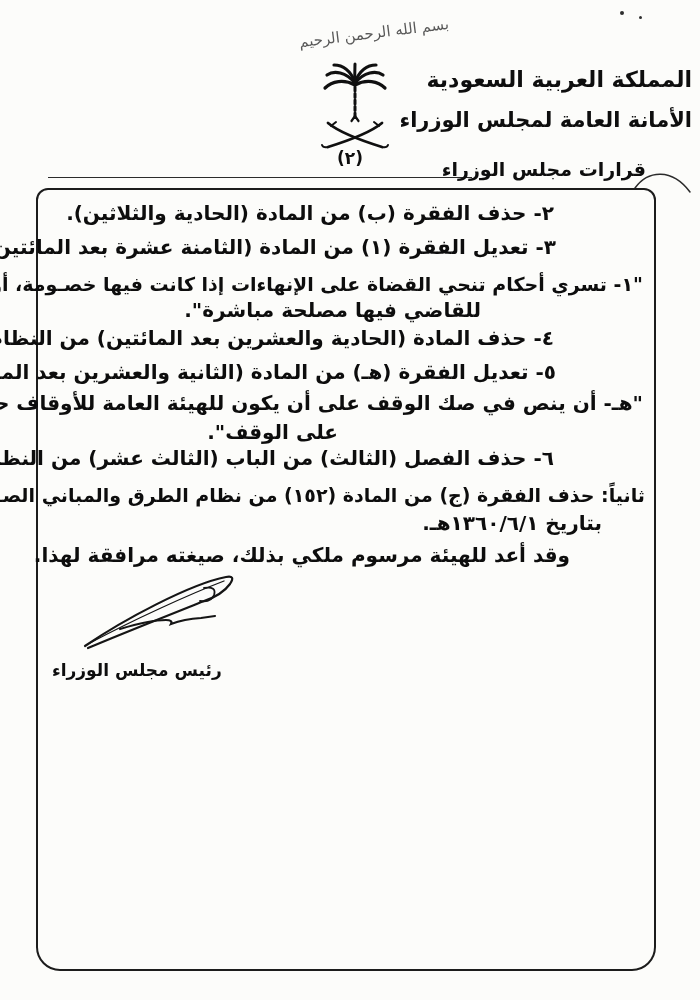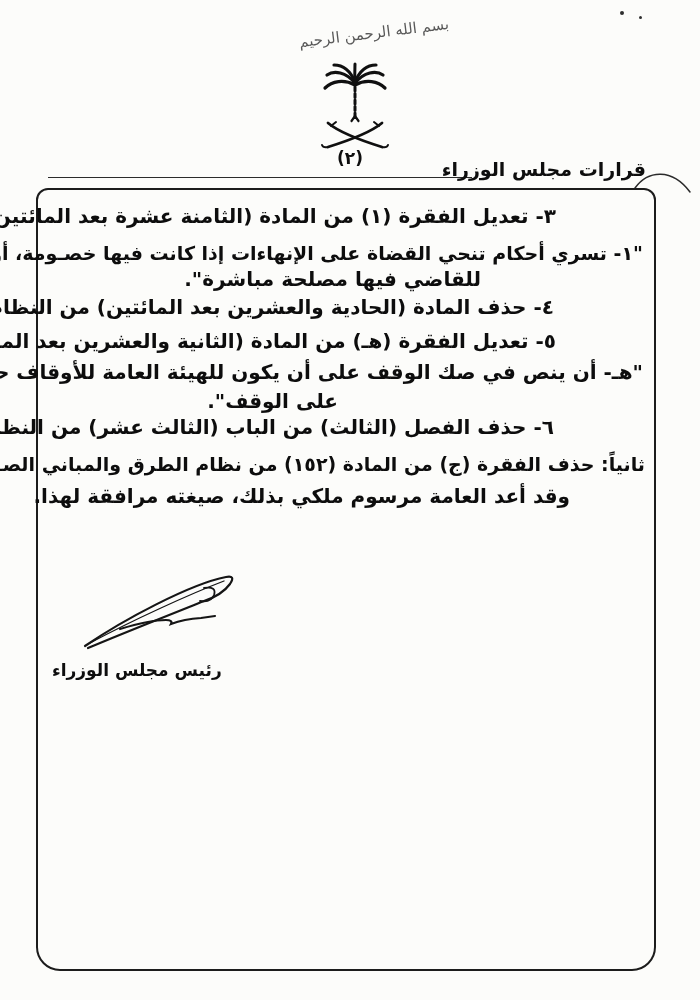--- a/index.html
+++ b/index.html
@@ -63,20 +63,24 @@
 </head>
 <body>
 
 <div class="page">
 
   <span class="speck s1"></span>
   <span class="speck s2"></span>
 
   <div class="bismillah">بسم الله الرحمن الرحيم</div>
 
+  <div class="hdr-right">
+    <div class="hdr-kingdom">المملكة العربية السعودية</div>
+    <div class="hdr-secretariat">الأمانة العامة لمجلس الوزراء</div>
+  </div>
 
   <div class="emblem">
     <svg viewBox="0 0 70 92" width="70" height="92">
       <g stroke="#101010" fill="none" stroke-linecap="round">
         <path d="M35 20 C30 8 22 3 14 3" stroke-width="3.2"></path>
         <path d="M35 20 C40 8 48 3 56 3" stroke-width="3.2"></path>
         <path d="M35 21 C26 10 14 8 7 13" stroke-width="3.2"></path>
         <path d="M35 21 C44 10 56 8 63 13" stroke-width="3.2"></path>
         <path d="M35 23 C24 17 12 19 5 26" stroke-width="3.2"></path>
         <path d="M35 23 C46 17 58 19 65 26" stroke-width="3.2"></path>
@@ -96,30 +100,32 @@
   <div class="hdr-rule"></div>
   <div class="hdr-decisions">قرارات مجلس الوزراء</div>
   <div class="hdr-curl">
     <svg viewBox="0 0 62 32" width="62" height="32">
       <path d="M3 22 C16 4 40 2 58 26" stroke="#2b2b2b" stroke-width="1.5" fill="none" stroke-linecap="round"></path>
     </svg>
   </div>
 
   <div class="doc-box">
     <div class="body-lines">
+      <div class="bline" style="padding-left:0;padding-right:92px;margin-top:0;">٢- حذف الفقرة (ب) من المادة (الحادية والثلاثين).</div>
       <div class="bline" style="padding-right:90px;margin-top:3px;">٣- تعديل الفقرة (١) من المادة (الثامنة عشرة بعد المائتين) لتكون بالنص الآتي:</div>
       <div class="bline small" style="padding-right:3px;margin-top:6px;">"١- تسري أحكام تنحي القضاة على الإنهاءات إذا كانت فيها خصـومة، أو كـان</div>
       <div class="bline" style="padding-right:165px;margin-top:-5px;">للقاضي فيها مصلحة مباشرة".</div>
       <div class="bline" style="padding-right:92px;margin-top:-3px;">٤- حذف المادة (الحادية والعشرين بعد المائتين) من النظام.</div>
       <div class="bline" style="padding-right:90px;margin-top:3px;">٥- تعديل الفقرة (هـ) من المادة (الثانية والعشرين بعد المائتين) لتكون بالنص الآتي:</div>
       <div class="bline" style="padding-right:3px;margin-top:0;">"هـ- أن ينص في صك الوقف على أن يكون للهيئة العامة للأوقاف حق الإشراف</div>
       <div class="bline" style="padding-right:308px;margin-top:-2px;">على الوقف".</div>
       <div class="bline" style="padding-right:92px;margin-top:-5px;">٦- حذف الفصل (الثالث) من الباب (الثالث عشر) من النظام.</div>
       <div class="bline small" style="padding-right:1px;margin-top:6px;">ثانياً: حذف الفقرة (ج) من المادة (١٥٢) من نظام الطرق والمباني الصـادر بـالامر الملكـي</div>
-      <div class="bline" style="padding-right:76px;margin-top:1px;">وقد أعد العامة مرسوم ملكي بذلك، صيغته مرافقة لهذا.</div>
+      <div class="bline" style="padding-right:44px;margin-top:-3px;">بتاريخ ١٣٦٠/٦/١هـ.</div>
+      <div class="bline" style="padding-right:76px;margin-top:1px;">وقد أعد للهيئة مرسوم ملكي بذلك، صيغته مرافقة لهذا.</div>
     </div>
   </div>
 
   <div class="sig">
     <svg viewBox="0 0 165 90" width="165" height="90">
       <g stroke="#151515" fill="none" stroke-linecap="round">
         <path d="M7 78 C45 52 112 16 148 9 Q158 7 152 16 Q144 27 126 33 C96 45 38 68 10 80" stroke-width="2.2"></path>
         <path d="M12 75 C55 52 112 26 146 13" stroke-width="1.3"></path>
         <path d="M126 20 q13 -2 10 7 q-3 8 -14 6" stroke-width="1.8"></path>
         <path d="M42 61 C62 55 78 52 88 52 q7 0 5 4 q13 -5 30 -6 l14 -2" stroke-width="2.2"></path>

